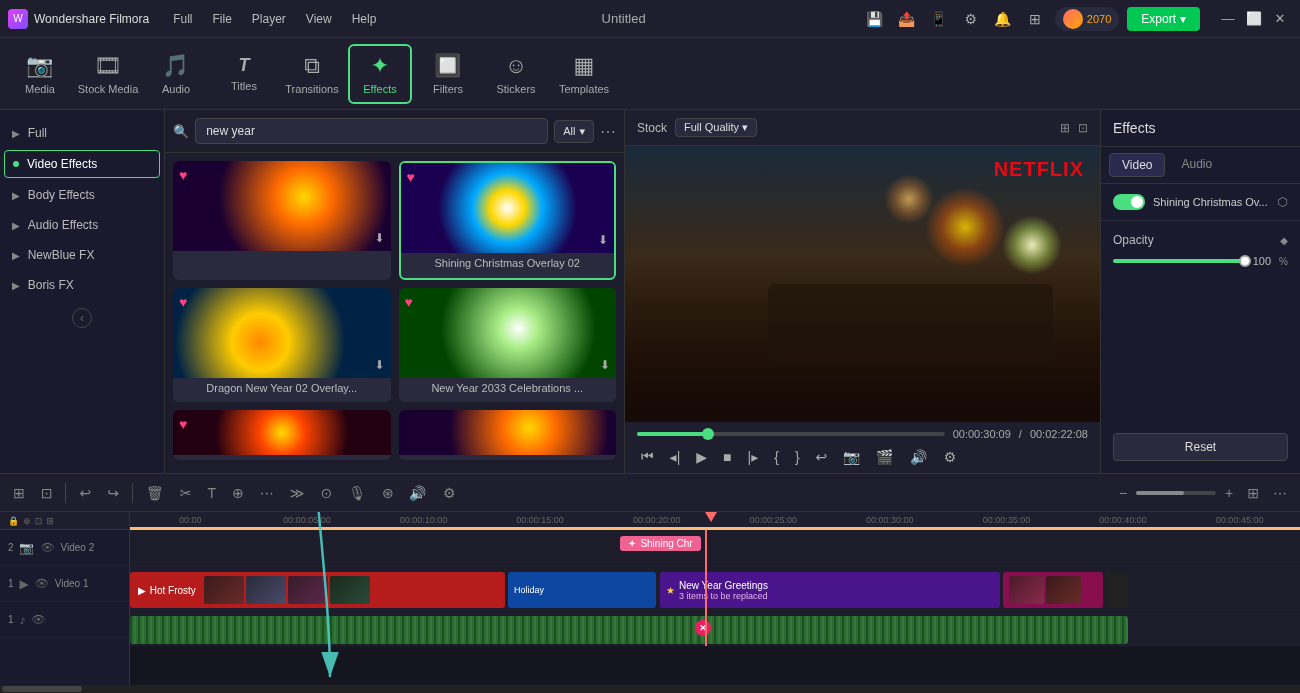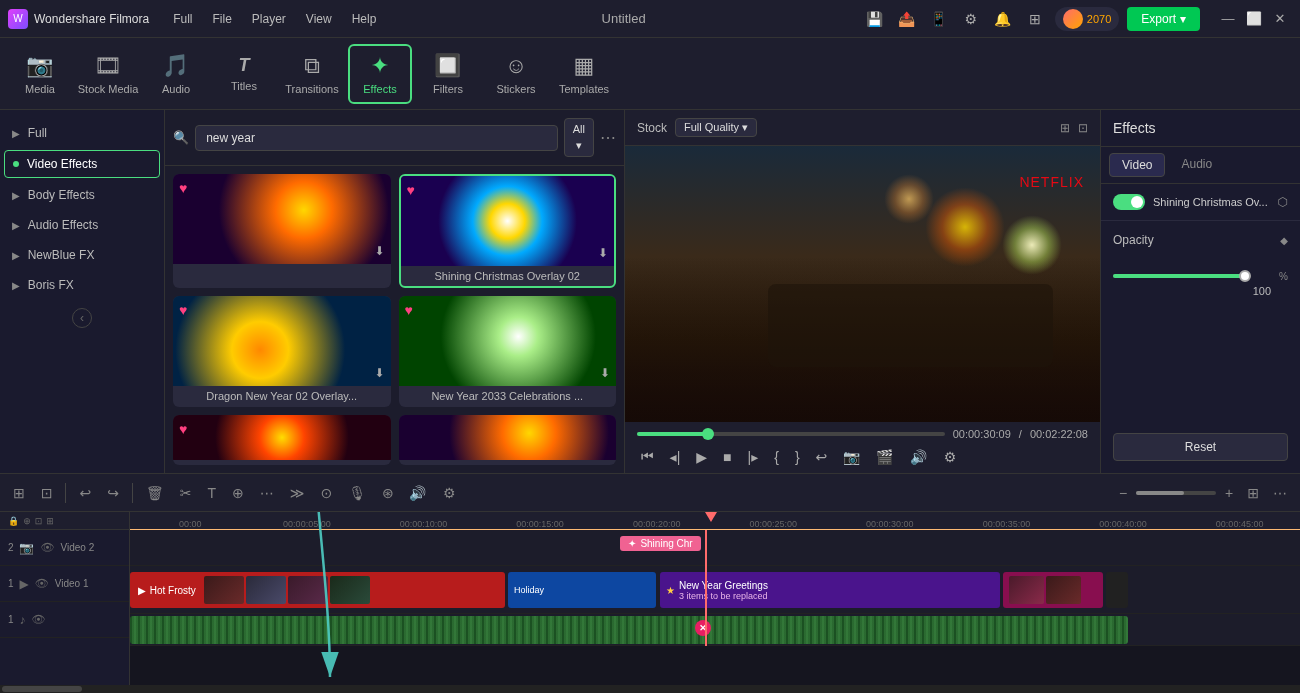--- a/index.html
+++ b/index.html
@@ -231,21 +231,20 @@
       background: #2a2a3e;
       border: 1px solid #444;
       border-radius: 4px;
       padding: 4px 8px;
       color: #ddd;
       font-size: 11px;
       cursor: pointer;
       display: flex;
       align-items: center;
       gap: 4px;
-      flex-direction: column;
     }
     .more-btn {
       background: none;
       border: none;
       color: #888;
       cursor: pointer;
       font-size: 16px;
     }
     .effects-grid {
       display: grid;
@@ -347,25 +346,25 @@
       overflow: hidden;
     }
     .video-bg {
       width: 100%;
       height: 100%;
       background: linear-gradient(180deg, #1a2a3a 0%, #3a2a1a 40%, #2a1a0a 70%, #1a0a0a 100%);
       position: relative;
     }
     .netflix-logo {
       position: absolute;
-      top: 28px;
+      top: 12px;
       right: 16px;
       color: #e50914;
-      font-size: 14px;
-      font-weight: normal;
+      font-size: 20px;
+      font-weight: bold;
       letter-spacing: 1px;
     }
     .player-controls {
       background: #1e1e2e;
       padding: 6px 12px;
       display: flex;
       flex-direction: column;
       gap: 6px;
     }
     .progress-bar-row {
@@ -509,21 +508,21 @@
     .slider-thumb {
       width: 12px;
       height: 12px;
       background: #fff;
       border: 2px solid #aaa;
       border-radius: 50%;
       position: absolute;
       top: -4px;
       right: -6px;
     }
-    .opacity-value { color: #bbb; font-size: 11px; margin-top: 30px; }
+    .opacity-value { color: #bbb; font-size: 11px; }
     .opacity-percent { color: #888; font-size: 10px; }
     .reset-btn {
       margin: auto 12px 12px;
       background: #2a2a3e;
       border: 1px solid #444;
       border-radius: 4px;
       padding: 6px 16px;
       color: #ddd;
       cursor: pointer;
       font-size: 12px;
@@ -607,23 +606,23 @@
     .timeline-tracks {
       flex: 1;
       overflow-x: auto;
       overflow-y: hidden;
       position: relative;
     }
     .timeline-ruler {
       height: 18px;
       background: #1e1e2e;
       display: flex;
-      align-items: flex-end;
+      align-items: center;
       padding: 0 2px;
-      border-bottom: 1px solid #fdba74;
+      border-bottom: 3px solid #fdba74;
       font-size: 9px;
       color: #666;
       position: relative;
     }
     .ruler-marks {
       display: flex;
       width: 100%;
     }
     .ruler-mark {
       flex: 1;

